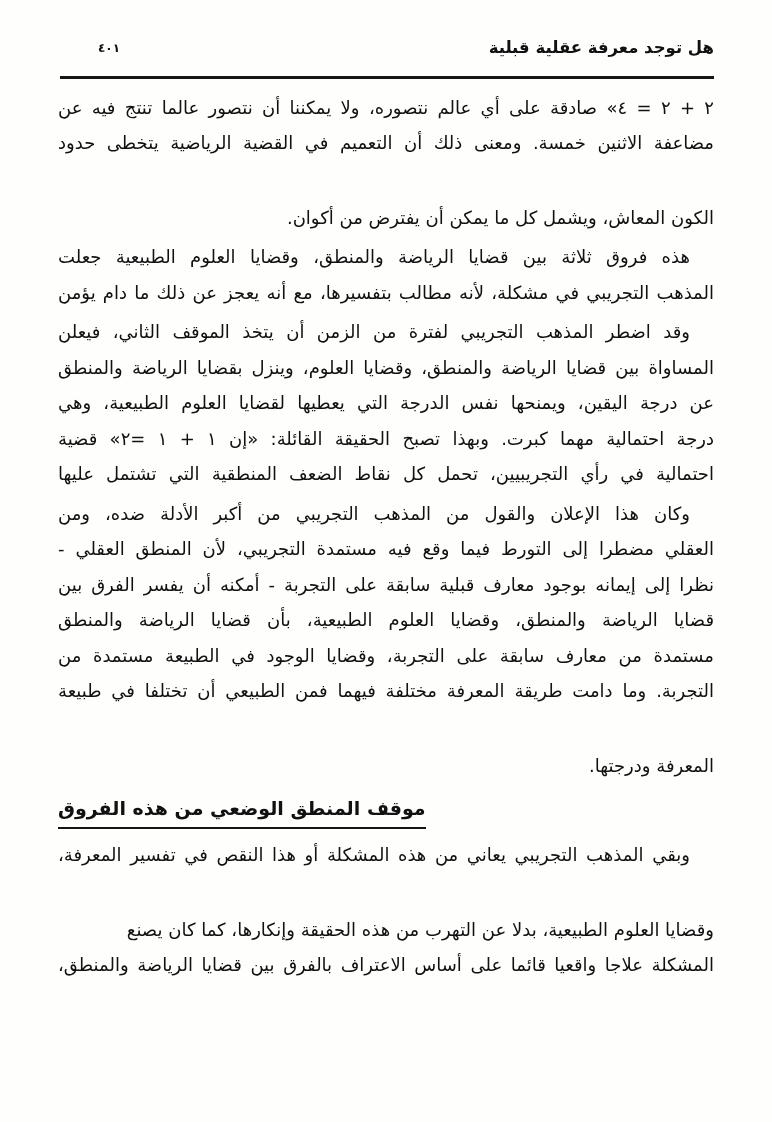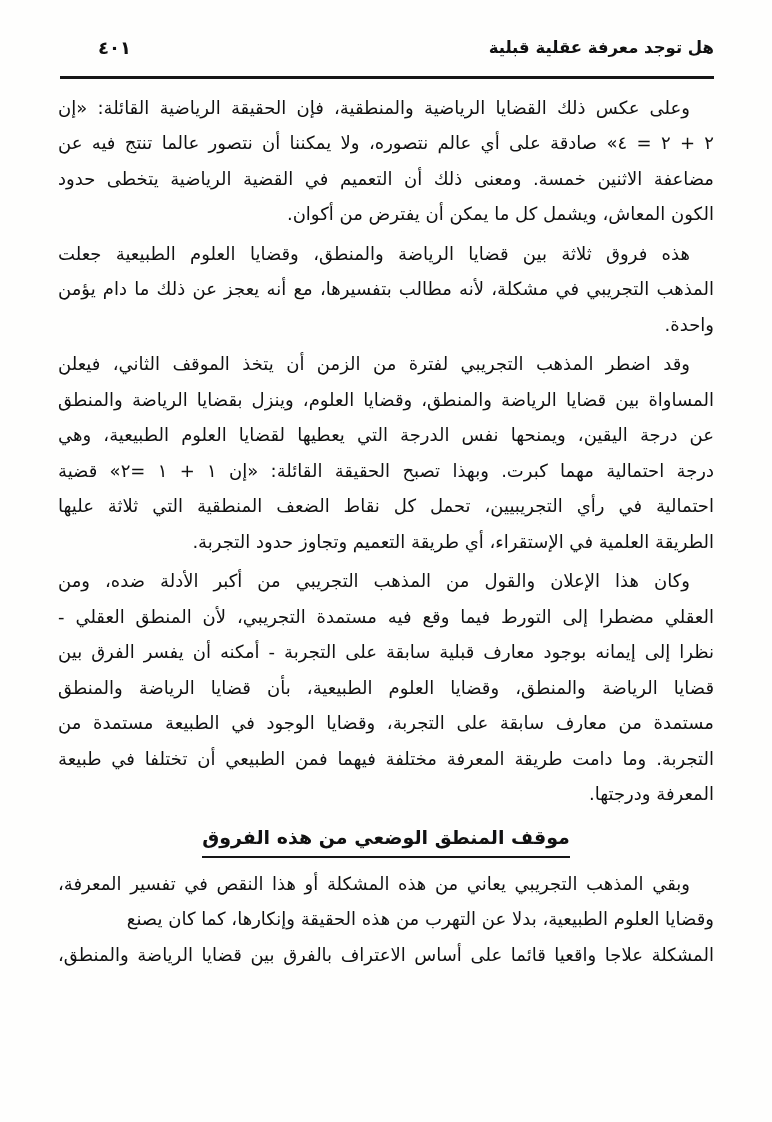--- a/index.html
+++ b/index.html
@@ -28,21 +28,21 @@
     flex-direction: row;
     justify-content: space-between;
     align-items: flex-end;
     font-weight: bold;
     font-size: 16.5px;
     line-height: 24px;
   }
   .running-title { text-align: left; }
   .page-number {
     text-align: left;
-    font-size: 18px;
+    font-size: 12px;
     padding-left: 40px;
   }
   .header-rule {
     height: 2.5px;
     background: #161616;
     margin: 16px 0 0 2px;
   }
   
   .page-body {
     margin-top: 11px;
@@ -58,64 +58,62 @@
     direction: rtl;
     text-align: justify;
     text-align-last: justify;
     white-space: normal;
     overflow: hidden;
     height: 35.5px;
   }
   .line-first { padding-right: 24px; }
   .line-last {
     text-align-last: right;
+    margin-top: 39px;
   }
   .section-heading {
     display: inline-block;
     margin: 6px 0 8px 0;
     font-size: 19px;
     font-weight: bold;
     line-height: 30px;
     padding-bottom: 4px;
     border-bottom: 2.5px solid #161616;
   }
-  .heading-wrap { text-align: center; }
+  .heading-wrap { text-align: left; }
 </style>
 </head>
 <body>
 
 <div class="page">
   <div class="page-inner">
 
     <header class="page-header">
       <span class="running-title">هل توجد معرفة عقلية قبلية</span>
       <span class="page-number">٤٠١</span>
     </header>
 
     <div class="header-rule"></div>
 
     <main class="page-body" id="page-body">
         <p class="para">
-          <span class="line line-first">وعلى عكس ذلك القضايا الرياضية والمنطقية، فإن الحقيقة الرياضية القائلة: «إن</span>
           <span class="line">٢ + ٢ = ٤» صادقة على أي عالم نتصوره، ولا يمكننا أن نتصور عالما تنتج فيه عن</span>
           <span class="line">مضاعفة الاثنين خمسة. ومعنى ذلك أن التعميم في القضية الرياضية يتخطى حدود</span>
           <span class="line line-last">الكون المعاش، ويشمل كل ما يمكن أن يفترض من أكوان.</span>
         </p>
         <p class="para">
           <span class="line line-first">هذه فروق ثلاثة بين قضايا الرياضة والمنطق، وقضايا العلوم الطبيعية جعلت</span>
           <span class="line">المذهب التجريبي في مشكلة، لأنه مطالب بتفسيرها، مع أنه يعجز عن ذلك ما دام يؤمن</span>
-          <span class="line line-last">واحدة.</span>
         </p>
         <p class="para">
           <span class="line line-first">وقد اضطر المذهب التجريبي لفترة من الزمن أن يتخذ الموقف الثاني، فيعلن</span>
           <span class="line">المساواة بين قضايا الرياضة والمنطق، وقضايا العلوم، وينزل بقضايا الرياضة والمنطق</span>
           <span class="line">عن درجة اليقين، ويمنحها نفس الدرجة التي يعطيها لقضايا العلوم الطبيعية، وهي</span>
           <span class="line">درجة احتمالية مهما كبرت. وبهذا تصبح الحقيقة القائلة: «إن ١ + ١ =٢» قضية</span>
-          <span class="line">احتمالية في رأي التجريبيين، تحمل كل نقاط الضعف المنطقية التي ثلاثة عليها</span>
-          <span class="line line-last">الطريقة العلمية في الإستقراء، أي طريقة التعميم وتجاوز حدود التجربة.</span>
+          <span class="line">احتمالية في رأي التجريبيين، تحمل كل نقاط الضعف المنطقية التي تشتمل عليها</span>
         </p>
         <p class="para">
           <span class="line line-first">وكان هذا الإعلان والقول من المذهب التجريبي من أكبر الأدلة ضده، ومن</span>
           <span class="line">العقلي مضطرا إلى التورط فيما وقع فيه مستمدة التجريبي، لأن المنطق العقلي -</span>
           <span class="line">نظرا إلى إيمانه بوجود معارف قبلية سابقة على التجربة - أمكنه أن يفسر الفرق بين</span>
           <span class="line">قضايا الرياضة والمنطق، وقضايا العلوم الطبيعية، بأن قضايا الرياضة والمنطق</span>
           <span class="line">مستمدة من معارف سابقة على التجربة، وقضايا الوجود في الطبيعة مستمدة من</span>
           <span class="line">التجربة. وما دامت طريقة المعرفة مختلفة فيهما فمن الطبيعي أن تختلفا في طبيعة</span>
           <span class="line line-last">المعرفة ودرجتها.</span>
         </p>

